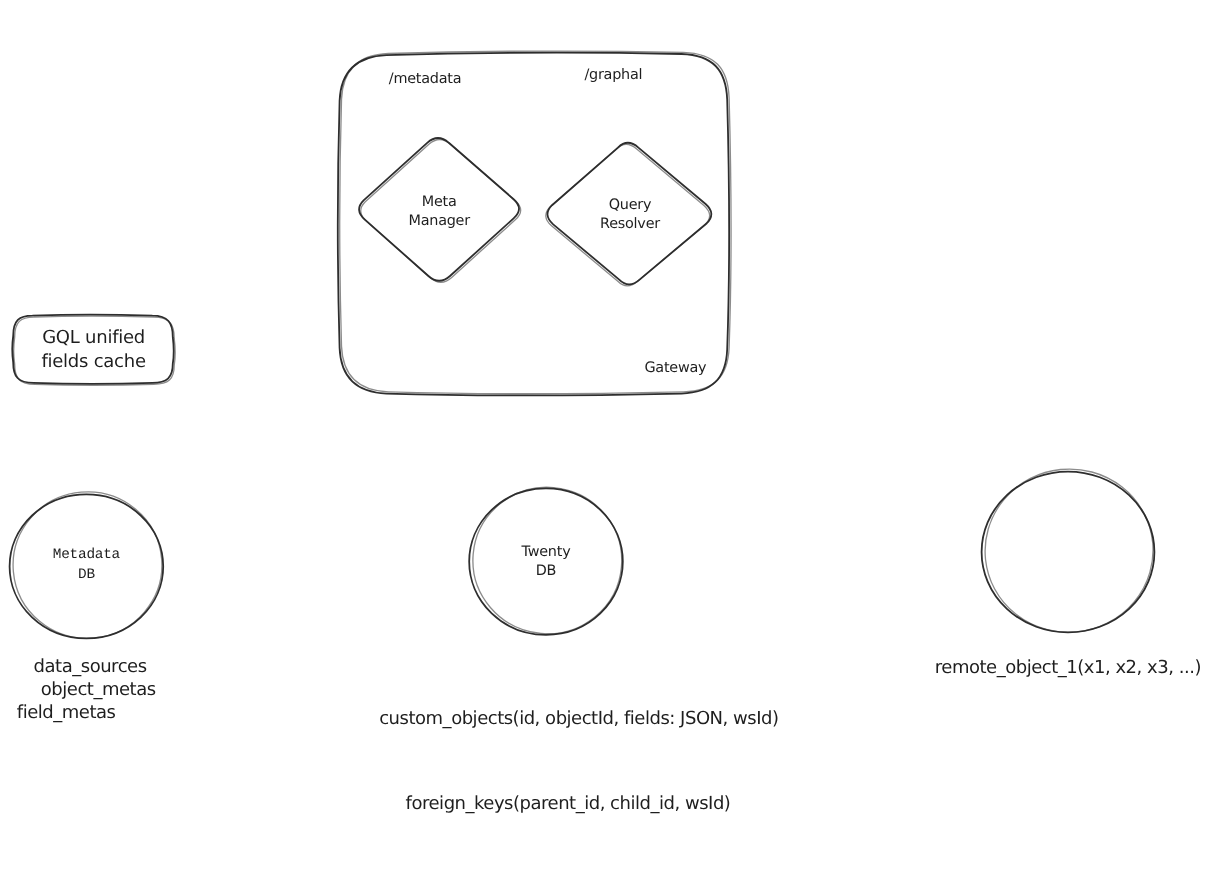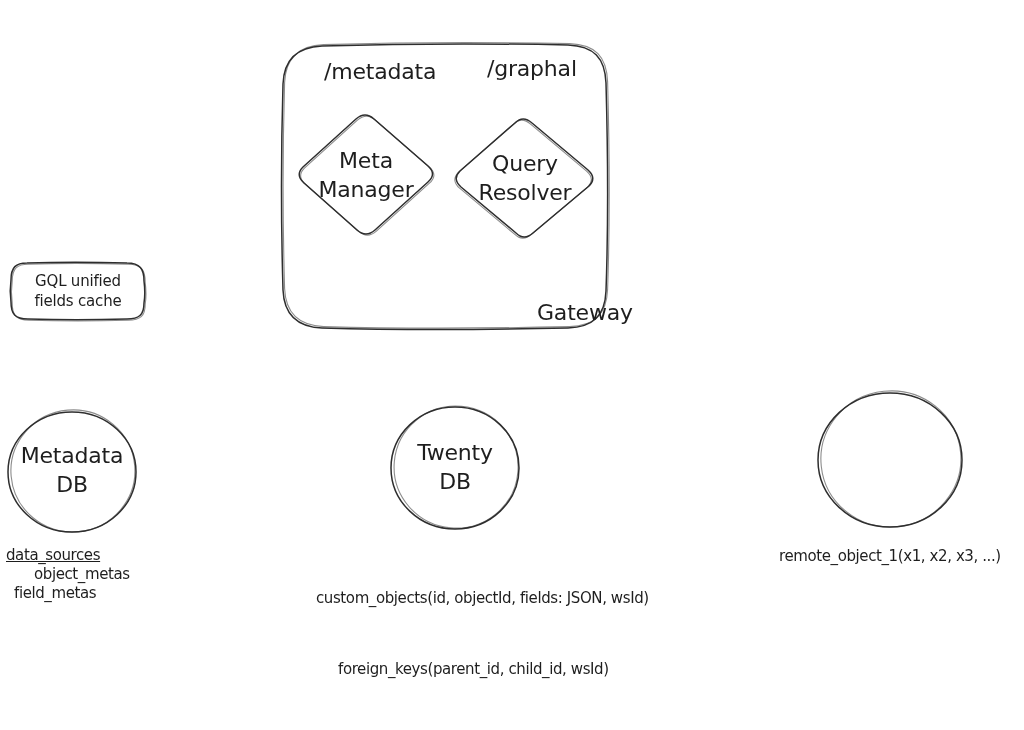--- a/index.html
+++ b/index.html
@@ -19,21 +19,21 @@
   }
   #shapes {
     position: absolute;
     left: 0; top: 0;
     width: 1024px;
     height: 730px;
   }
   .label {
     position: absolute;
     color: #1e1e1e;
-    font-size: 22px;
+    font-size: 12px;
     line-height: 1.3;
     white-space: pre-line;
     letter-spacing: -0.2px;
   }
   .center {
     transform: translate(-50%, -50%);
     text-align: center;
   }
   .schema {
     font-size: 15px;
@@ -103,26 +103,26 @@
   <div class="label" style="left:487px; top:55px;">/graphal</div>
   <div class="label center" style="left:366px; top:176px;">Meta
 Manager</div>
   <div class="label center" style="left:525px; top:179px;">Query
 Resolver</div>
   <div class="label" style="left:537px; top:299px;">Gateway</div>
 
   <div class="label center" style="left:78px; top:291px; font-size:15px;">GQL unified
 fields cache</div>
 
-  <div class="label center" style="left:72px; top:471px;">Metadata
+  <div class="label center" style="left:72px; top:471px;font-family:Liberation Mono, monospace;">Metadata
 DB</div>
   <div class="label center" style="left:455px; top:468px;">Twenty
 DB</div>
 
-  <div class="label schema" style="left:6px; top:546px;text-decoration:underline;">data_sources</div>
+  <div class="label schema" style="left:28px; top:546px;">data_sources</div>
   <div class="label schema" style="left:14px; top:565px;margin-left:20px;">object_metas</div>
   <div class="label schema" style="left:14px; top:584px;">field_metas</div>
 
   <div class="label schema" style="left:316px; top:589px;">custom_objects(id, objectId, fields: JSON, wsId)</div>
   <div class="label schema" style="left:338px; top:660px;">foreign_keys(parent_id, child_id, wsId)</div>
 
   <div class="label schema" style="left:779px; top:547px;">remote_object_1(x1, x2, x3, ...)</div>
 
 </div>
 

